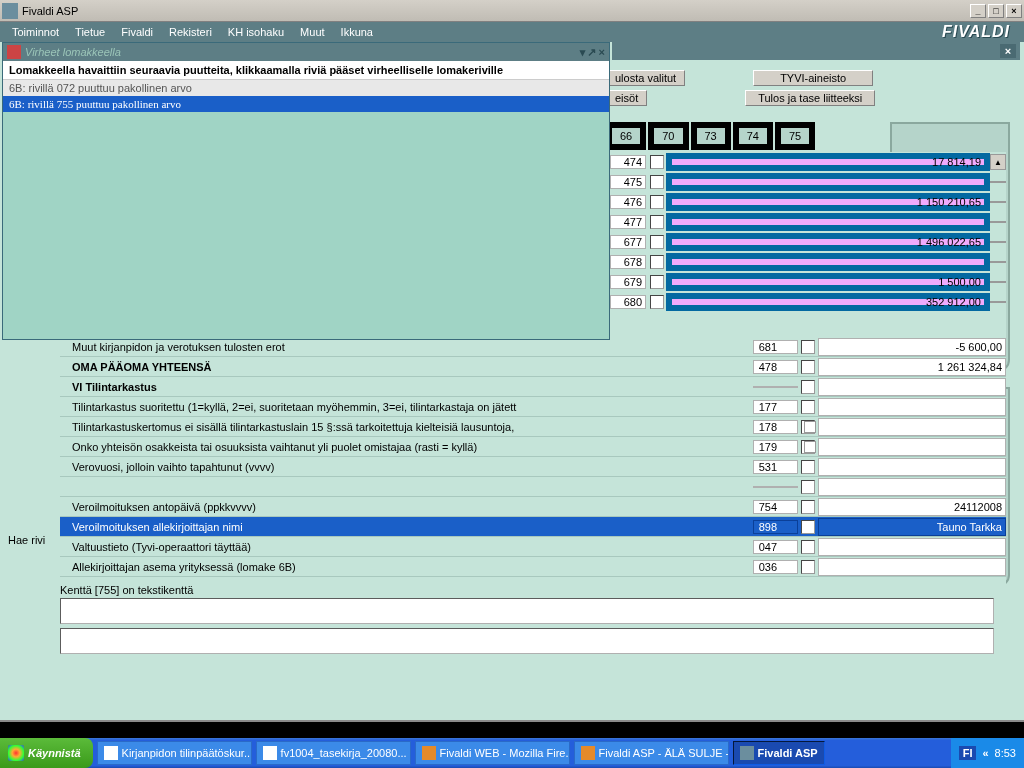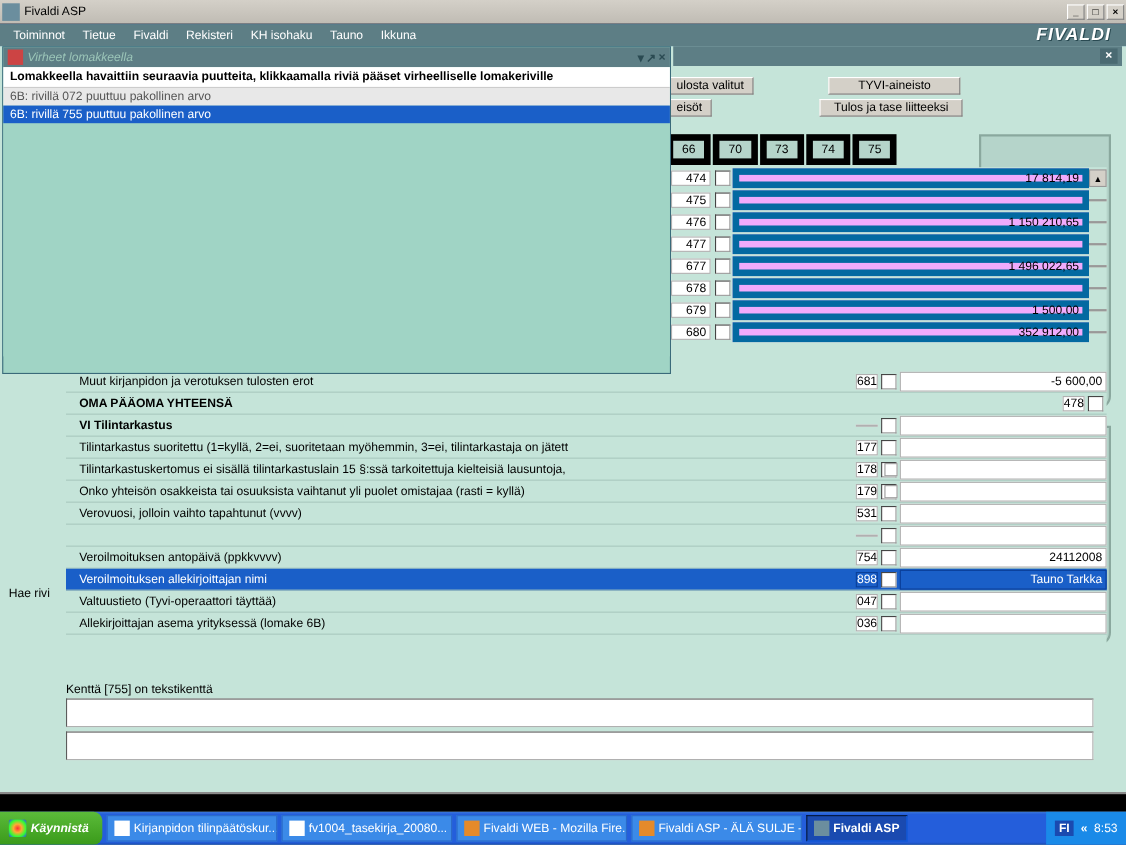--- a/index.html
+++ b/index.html
@@ -42,42 +42,42 @@
 .dcode { width: 36px; background: #fff; border: 1px solid #b0b0b0; text-align: right; padding-right: 3px; margin-right: 4px; }
 .dchk { width: 14px; height: 14px; background: #fff; border: 1px inset #999; margin-right: 2px; }
 .dval { flex: 1; background: #f0abfc; border: 6px solid #0369a1; text-align: right; padding-right: 3px; height: 18px; display: flex; align-items: center; justify-content: flex-end; }
 .dscrl { width: 16px; background: #d4d0c8; border: 1px solid #999; }
 
 
 .lower-rows { position: absolute; top: 295px; left: 60px; right: 18px; }
 .lrow { display: flex; height: 20px; align-items: center; border-bottom: 1px solid #a8c8be; }
 .lrow.sel { background: #1a5fc8; color: #fff; }
 .llabel { flex: 1; padding-left: 12px; white-space: nowrap; overflow: hidden; }
-.lcode { width: 20px; background: #fff; border: 1px solid #b0b0b0; text-align: right; padding-right: 6px; color: #000; }
+.lcode { width: 45px; background: #fff; border: 1px solid #b0b0b0; text-align: right; padding-right: 20px; color: #000; }
 .lrow.sel .lcode { background: #1a5fc8; color: #fff; border-color: #0a3f98; }
 .lchk { width: 14px; height: 14px; background: #fff; border: 1px inset #999; margin: 0 3px; }
 .lval { width: 188px; background: #fff; border: 1px solid #b0b0b0; text-align: right; padding-right: 3px; height: 18px; color: #000; display: flex; align-items: center; justify-content: flex-end; }
 .lrow.sel .lval { background: #1a5fc8; color: #fff; border-color: #0a3f98; }
 .lblbold { font-weight: bold; }
 .chk2 { width: 12px; height: 12px; background: #fff; border: 1px solid #999; display: inline-block; margin-left: 2px; }
 
 
-.statusline { position: absolute; top: 542px; left: 60px; right: 30px; margin-top: 37px; }
+.statusline { position: absolute; top: 542px; left: 60px; right: 30px; }
 .statusline .st-text { color: #000; margin-bottom: 2px; display: block; }
 .statusline .st-field { background: #fff; border: 1px inset #b0b0b0; height: 26px; margin-bottom: 4px; }
 
 
 .errorwin { position: absolute; top: 0px; left: 2px; width: 608px; height: 298px; background: #a0d4c5; border: 1px solid #3a6a7a; }
 .errorwin-title { height: 18px; background: #5d7e85; color: #9bc5b8; display: flex; align-items: center; padding: 0 4px; }
 .errorwin-title .etitle { flex: 1; font-style: italic; }
 .errorwin-title .ectrls { display: flex; gap: 2px; color: #2a4a52; font-weight: bold; cursor: pointer; }
 .errorwin .ehdr { background: #fff; padding: 3px 6px; font-weight: bold; color: #000; border-bottom: 1px solid #ccc; }
 .errorwin .erow { padding: 2px 6px; cursor: pointer; }
 .errorwin .erow.e0 { background: #e8e8e8; color: #555; }
-.errorwin .erow.e1 { background: #1a5fc8; color: #fff; }
+.errorwin .erow.e1 { background: #1a5fc8; color: #fff; font-family: Liberation Serif, serif; }
 .errorwin .ebody { background: #a0d4c5; height: 244px; }
 
 
 .sec-x { position: absolute; top: 0; left: 612px; right: 4px; height: 18px; background: #5d7e85; display: flex; justify-content: flex-end; align-items: center; padding-right: 4px; }
 .sec-x .xbtn { width: 16px; height: 14px; background: #4a6a72; color: #fff; display: flex; align-items: center; justify-content: center; font-weight: bold; cursor: pointer; }
 
 
 .right-panel { position: absolute; background: #b5d4ca; border: 2px solid #8aa89e; border-radius: 0 0 12px 12px; right: 14px; width: 120px; }
 .rp1 { top: 80px; height: 250px; }
 .rp2 { top: 345px; height: 200px; }
@@ -111,21 +111,21 @@
     <div class="winbtn">×</div>
   </div>
 </div>
 
 <div class="menubar">
   <span class="menu-item"><span>Toiminnot</span></span>
   <span class="menu-item"><span>Tietue</span></span>
   <span class="menu-item"><span>Fivaldi</span></span>
   <span class="menu-item"><span>Rekisteri</span></span>
   <span class="menu-item"><span>KH isohaku</span></span>
-  <span class="menu-item"><span>Tauno</span></span>
+  <span class="menu-item"><span>Muut</span></span>
   <span class="menu-item"><span>Ikkuna</span></span>
   <span class="brand">FIVALDI</span>
 </div>
 
 <div class="workarea">
 
   <div class="innerwin-controls inner-topright">
     <span>⤢</span>
     <span>×</span>
   </div>
@@ -213,20 +213,21 @@
       <div class="lrow">
         <div class="llabel">Muut kirjanpidon ja verotuksen tulosten erot</div>
         <div class="lcode">681</div>
         <div class="lchk"></div>
         <div class="lval">-5 600,00</div>
       </div>
       <div class="lrow">
         <div class="llabel lblbold">OMA PÄÄOMA YHTEENSÄ</div>
         <div class="lcode">478</div>
         <div class="lchk"></div>
+        <div class="lval">1 261 324,84</div>
       </div>
       <div class="lrow">
         <div class="llabel lblbold">VI  Tilintarkastus</div>
         <div class="lcode"></div>
         <div class="lchk"></div>
         <div class="lval"></div>
       </div>
       <div class="lrow">
         <div class="llabel">Tilintarkastus suoritettu (1=kyllä, 2=ei, suoritetaan myöhemmin, 3=ei, tilintarkastaja on jätett</div>
         <div class="lcode">177</div>

